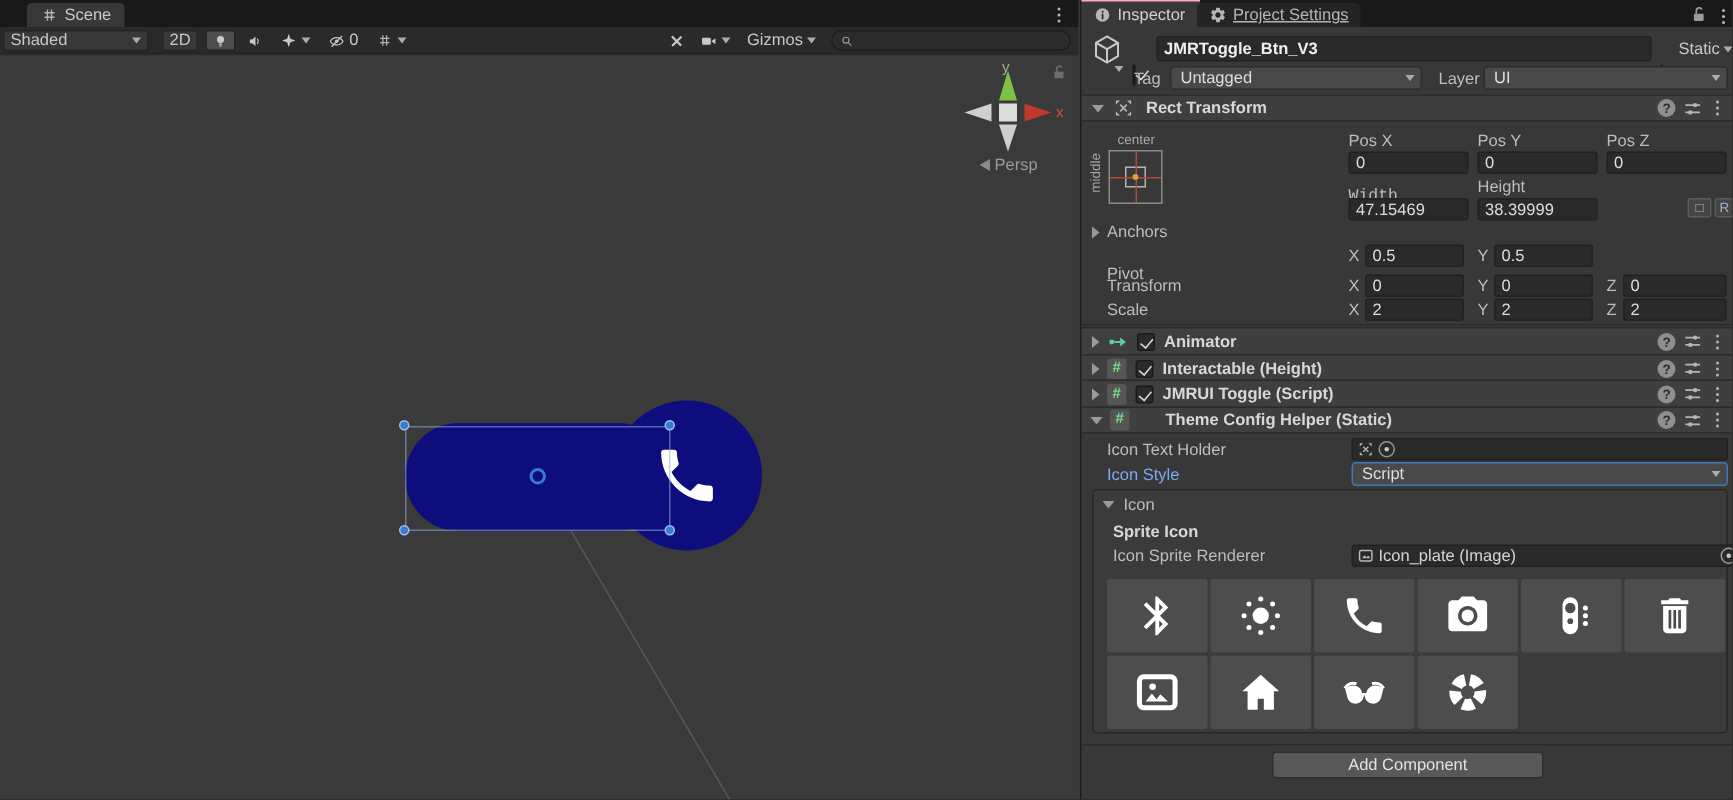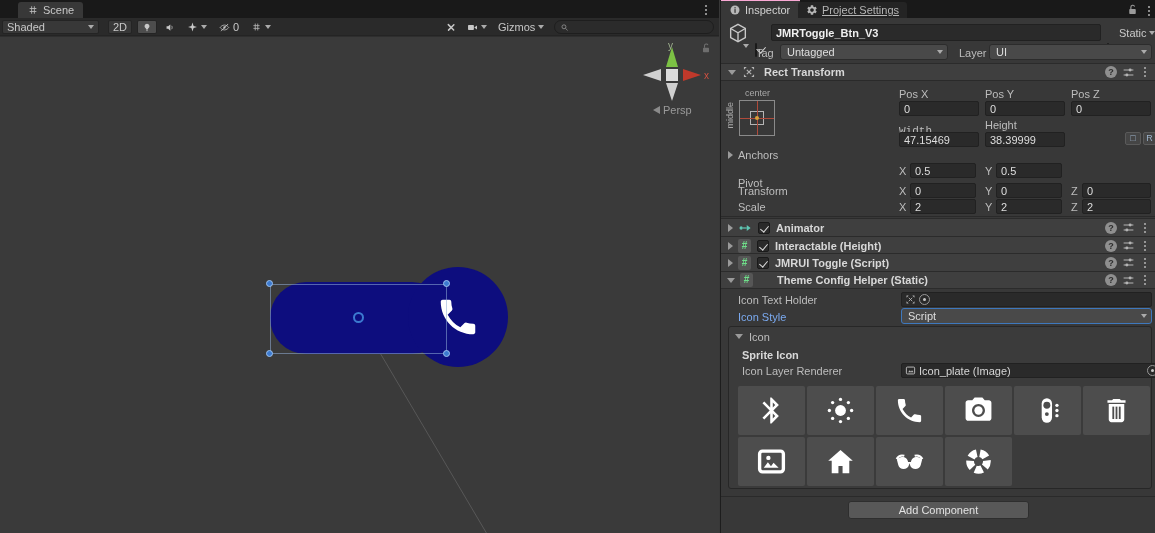--- a/index.html
+++ b/index.html
@@ -516,21 +516,21 @@
     <span class="lbl lbl-blue" style="left:17px;top:311px;">Icon Style</span>
     <div class="ddl" style="left:180px;top:308px;width:251px;border-color:#3e78bd;">
       <span>Script</span>
       <span class="arr"></span>
     </div>
 
     <div class="abs" style="left:7px;top:326px;width:424px;height:163px;background:#3b3b3b;border:1px solid #272727;border-radius:3px;"></div>
     <span class="abs fold open" style="left:14px;top:334px;"></span>
     <span class="lbl" style="left:28px;top:331px;">Icon</span>
     <span class="lbl" style="left:21px;top:349px;font-weight:bold;color:#d8d8d8;">Sprite Icon</span>
-    <span class="lbl" style="left:21px;top:365px;">Icon Layer Renderer</span>
+    <span class="lbl" style="left:21px;top:365px;">Icon Sprite Renderer</span>
     <div class="objfld" style="left:180px;top:363px;width:261px;">
       <svg class="ic" width="11" height="11">
           <use href="#ic-img-mini"></use>
         </svg>
       <span class="val">Icon_plate (Image)</span>
       <span class="picker"></span>
     </div>
 
     
     <div class="tile" style="left:17px;top:386px;" title="bluetooth">

